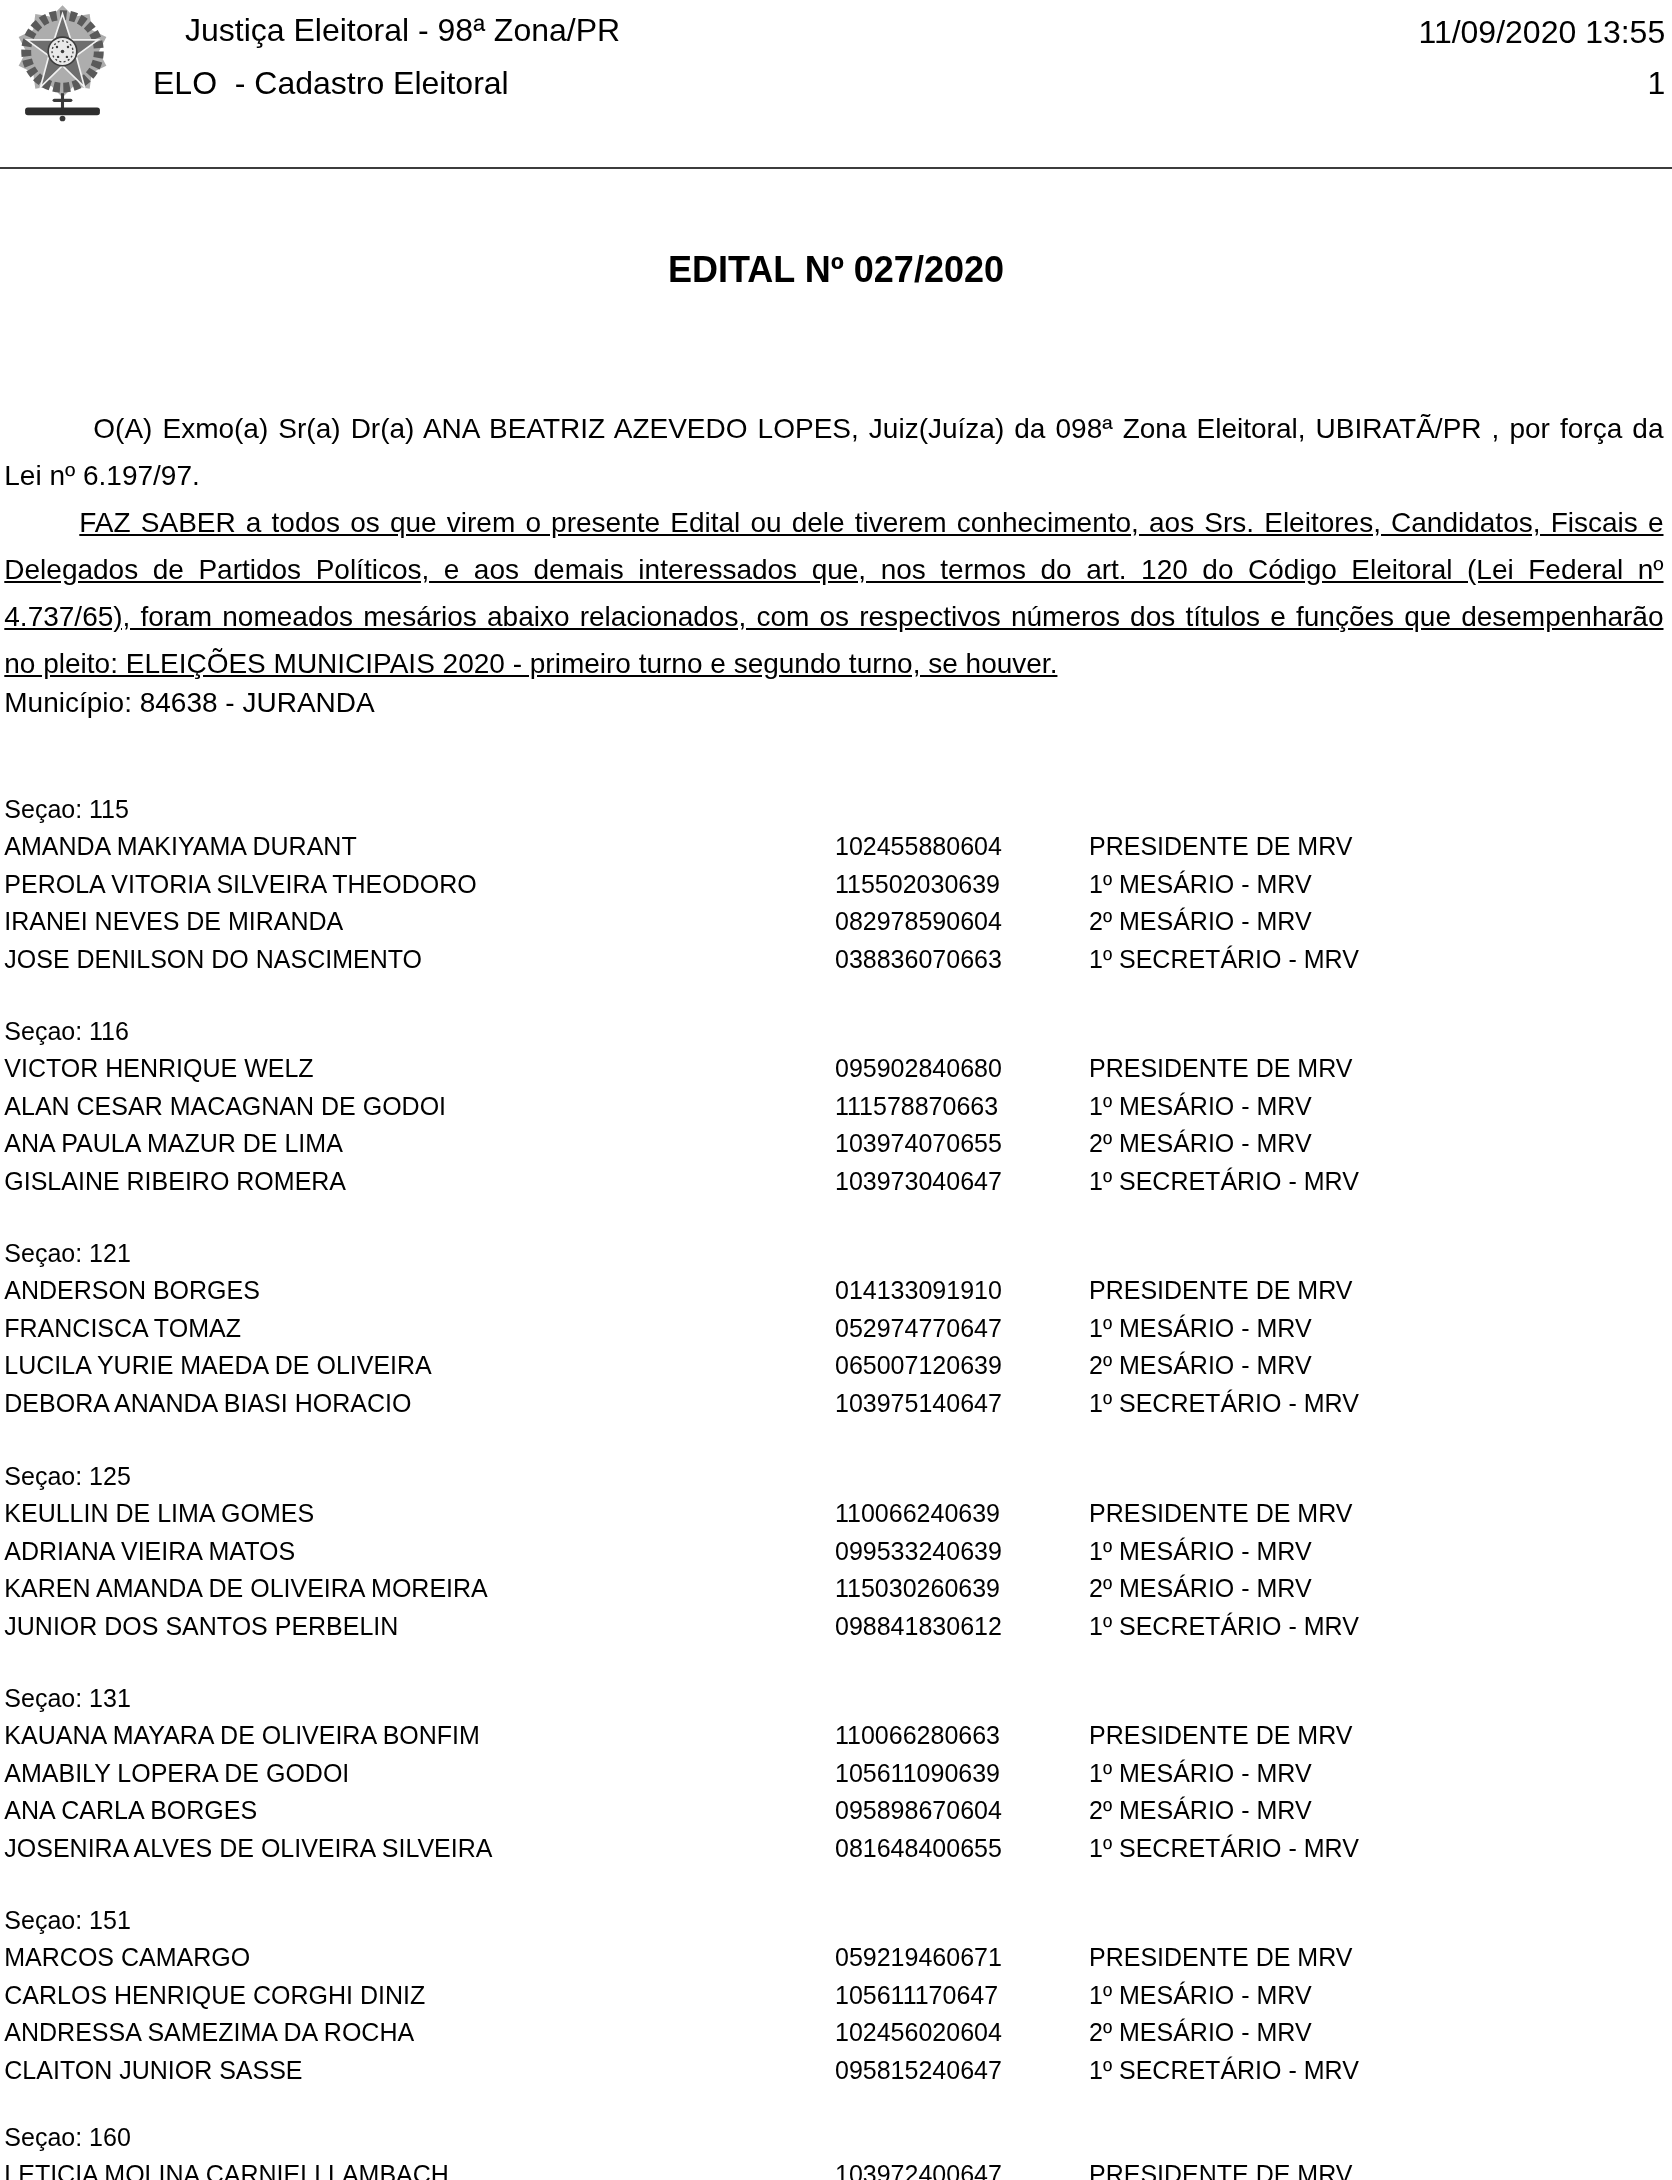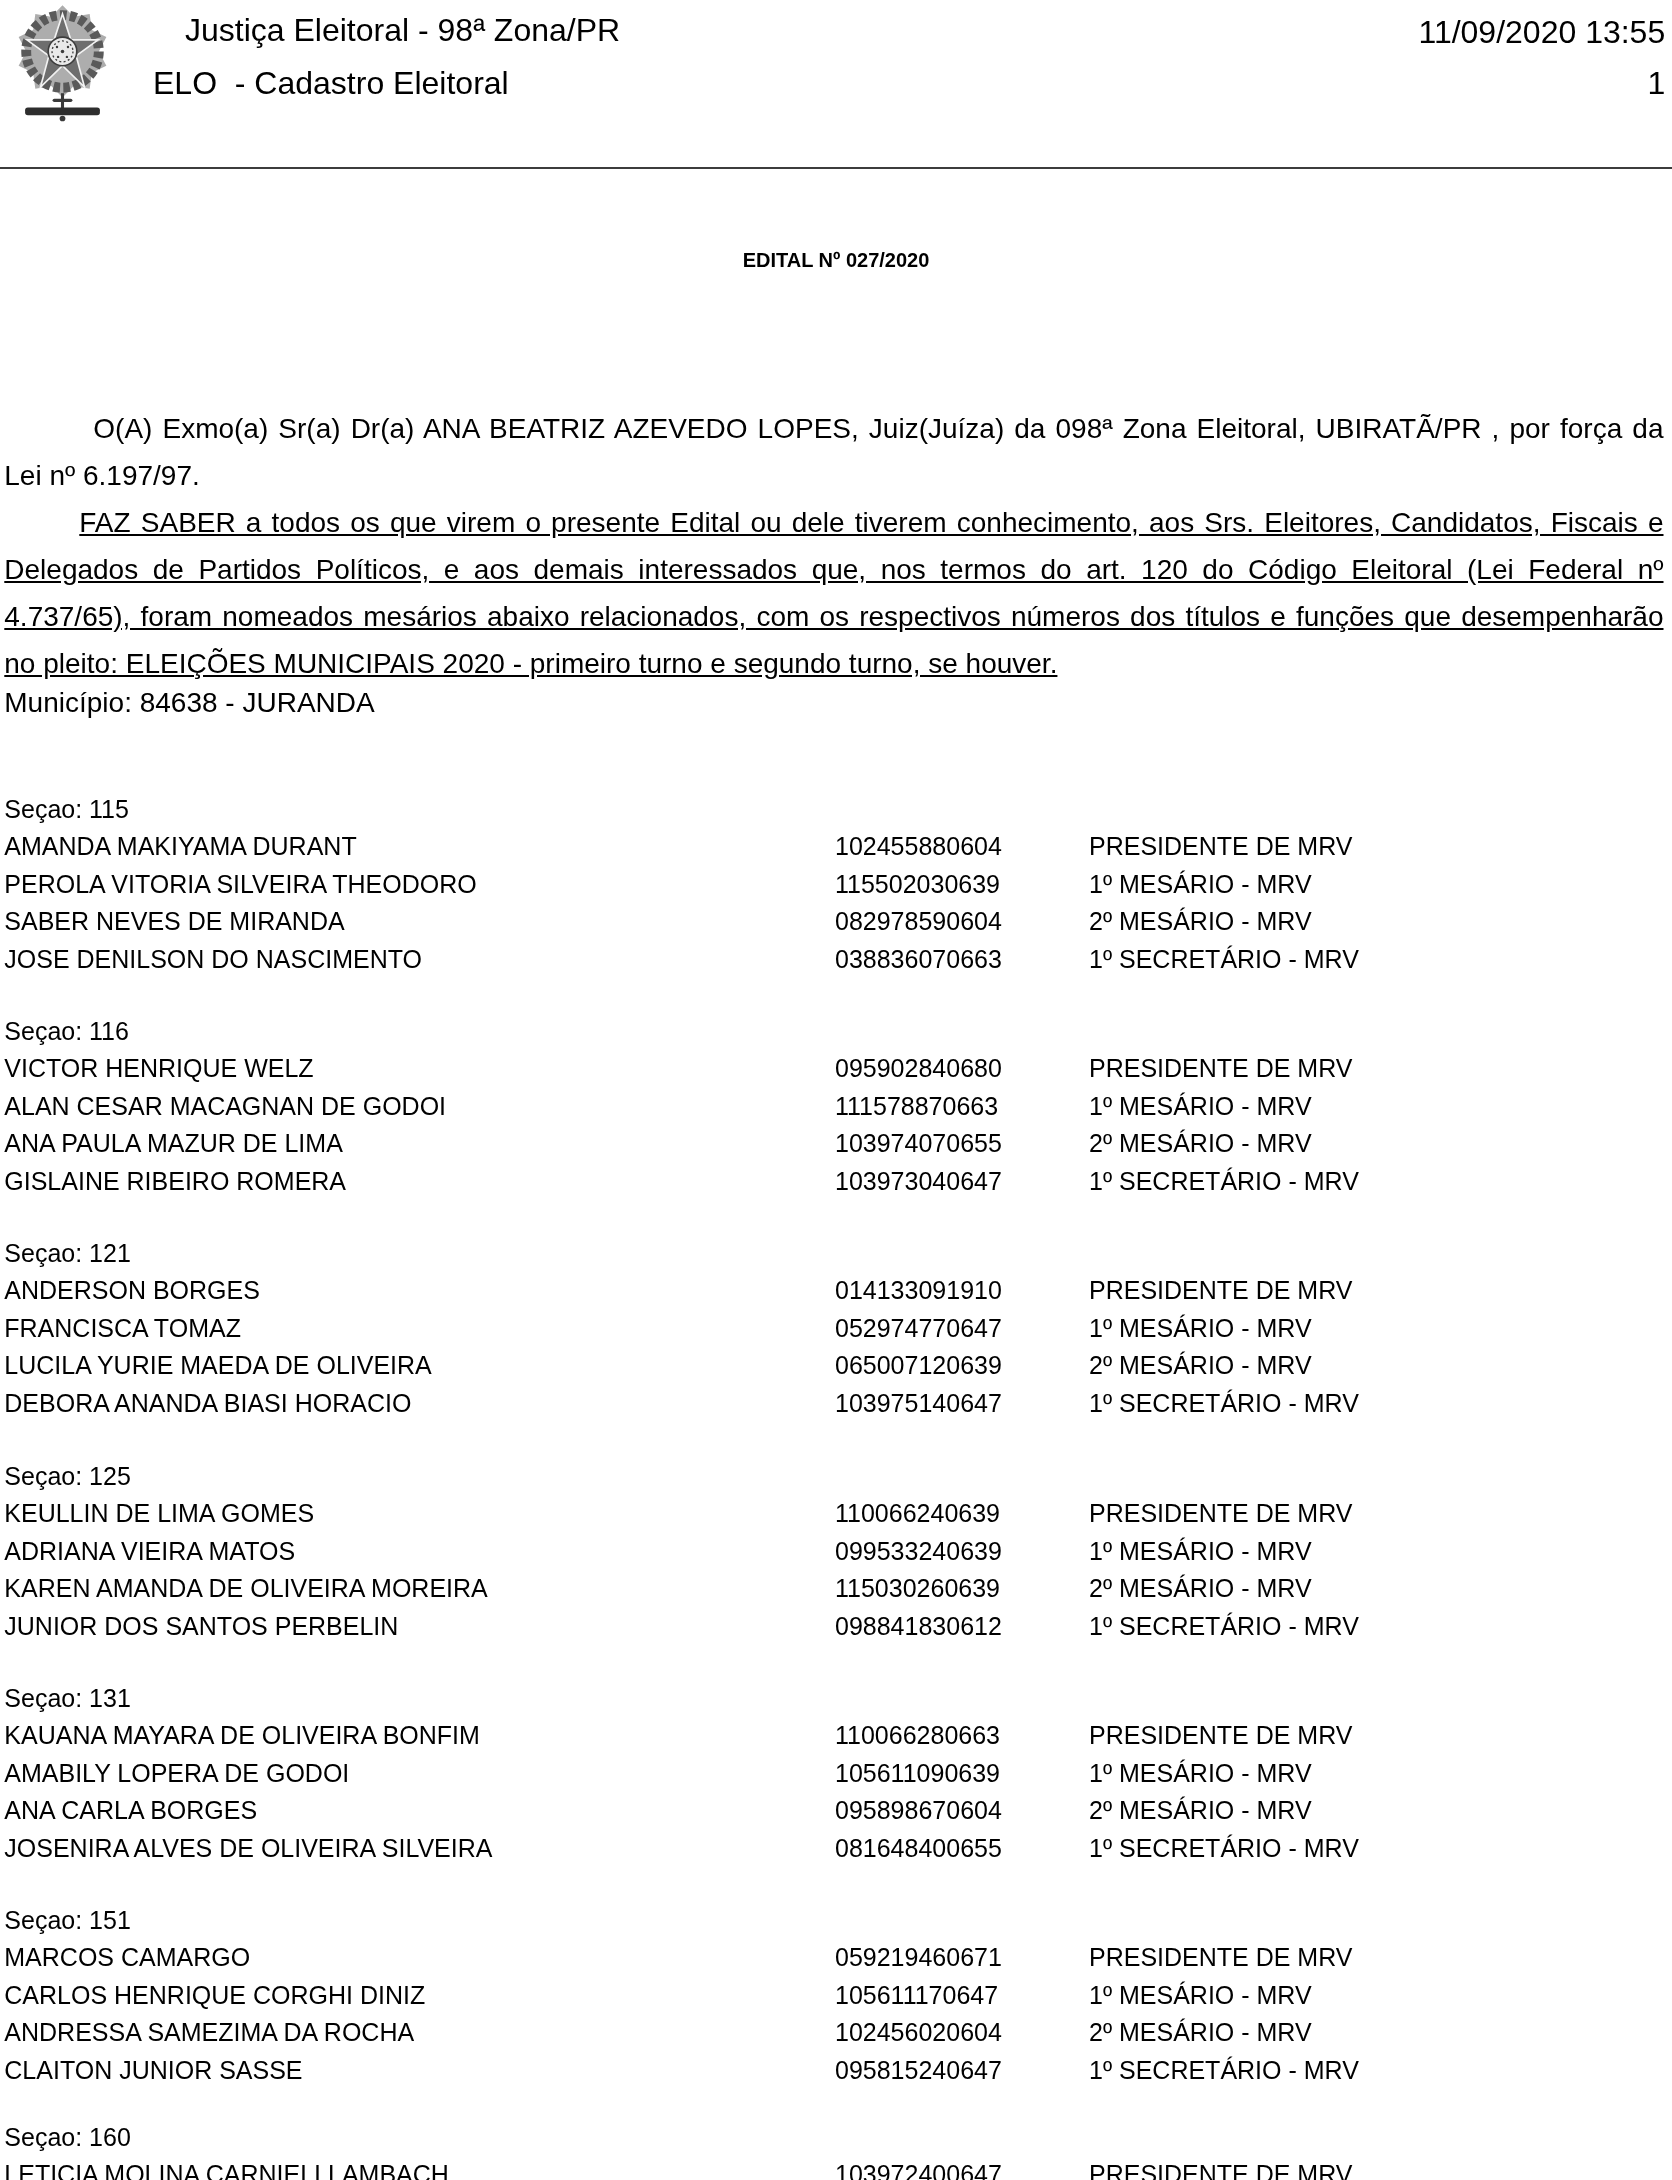--- a/index.html
+++ b/index.html
@@ -20,21 +20,21 @@
   
   .logo{position:absolute;left:6.8px;top:3.4px;width:111px;height:121px;}
   .org-line{position:absolute;left:153px;font-size:32px;white-space:pre;}
   .org1{top:12px;margin-left:32px;}
   .org2{top:65px;}
   .hdr-right{position:absolute;right:6.8px;font-size:32px;text-align:right;white-space:pre;}
   .dt{top:13.6px;}
   .pgnum{top:65px;}
   .rule{position:absolute;left:0;top:167px;width:100%;height:1.7px;background:var(--divider);}
   
-  .title{position:absolute;left:0;width:100%;text-align:center;font-weight:bold;font-size:20px;margin:0;}
+  .title{position:absolute;left:0;width:100%;text-align:center;font-weight:bold;font-size:36px;margin:0;}
   .title1{top:249px;}
   .title2{top:327px;}
   
   .paras{position:absolute;left:4.3px;right:8.5px;top:405px;font-size:28px;line-height:47px;text-align:justify;}
   .paras p{margin:0;}
   .p1{text-indent:89px;}
   .p2{text-indent:75px;text-decoration:underline;}
   .muni,.local{position:absolute;left:4.3px;font-size:28px;white-space:pre;}
   .muni{top:687px;}
   .local{top:721px;}
@@ -88,21 +88,21 @@
       <span class="nm">AMANDA MAKIYAMA DURANT</span>
       <span class="num">102455880604</span>
       <span class="fn">PRESIDENTE DE MRV</span>
     </div>
     <div class="mrow" style="top:75px">
       <span class="nm">PEROLA VITORIA SILVEIRA THEODORO</span>
       <span class="num">115502030639</span>
       <span class="fn">1º MESÁRIO - MRV</span>
     </div>
     <div class="mrow" style="top:112px">
-      <span class="nm">SABER NEVES DE MIRANDA</span>
+      <span class="nm">IRANEI NEVES DE MIRANDA</span>
       <span class="num">082978590604</span>
       <span class="fn">2º MESÁRIO - MRV</span>
     </div>
     <div class="mrow" style="top:150px">
       <span class="nm">JOSE DENILSON DO NASCIMENTO</span>
       <span class="num">038836070663</span>
       <span class="fn">1º SECRETÁRIO - MRV</span>
     </div>
   </div>
 

